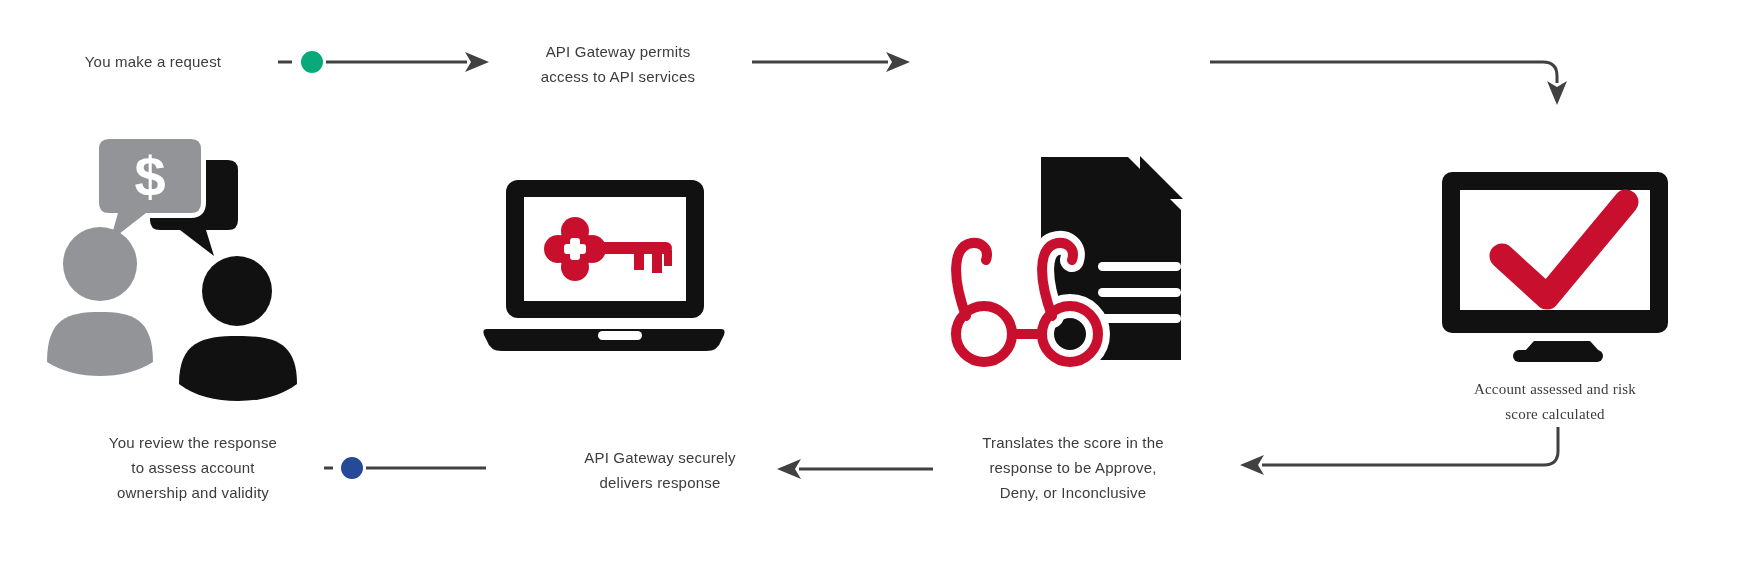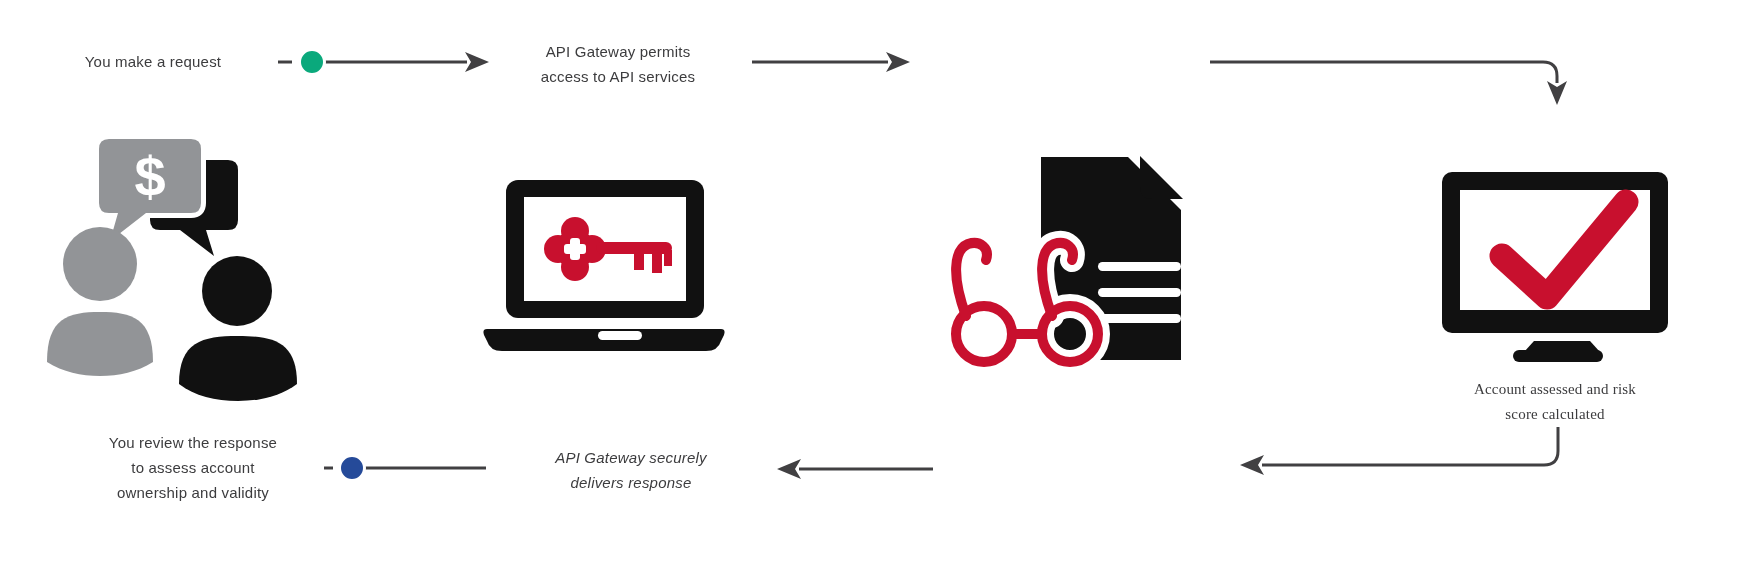--- a/index.html
+++ b/index.html
@@ -25,21 +25,24 @@
 </head>
 <body>
 
 <div class="canvas">
 
   <div class="step-label" style="left:153px;top:49px;">You make a request</div>
   <div class="step-label" style="left:618px;top:39px;">API Gateway permits
 access to API services</div>
   <div class="step-label" style="left:1555px;top:377px;font-family:Liberation Serif, serif;">Account assessed and risk
 score calculated</div>
-  <div class="step-label" style="left:631px;top:445px;font-style:italic;">API Gateway securely
+  <div class="step-label" style="left:1073px;top:430px;">Translates the score in the
+response to be Approve,
+Deny, or Inconclusive</div>
+  <div class="step-label" style="left:660px;top:445px;">API Gateway securely
 delivers response</div>
   <div class="step-label" style="left:187px;top:430px;margin-left:6px;">You review the response
 to assess account
 ownership and validity</div>
 
   <svg class="diagram-svg" width="1742" height="573" viewBox="0 0 1742 573">
 
     <g stroke="#414042" stroke-width="3" fill="none">
       <path d="M278,62 H292"></path>
       <path d="M312,62 H467"></path>

